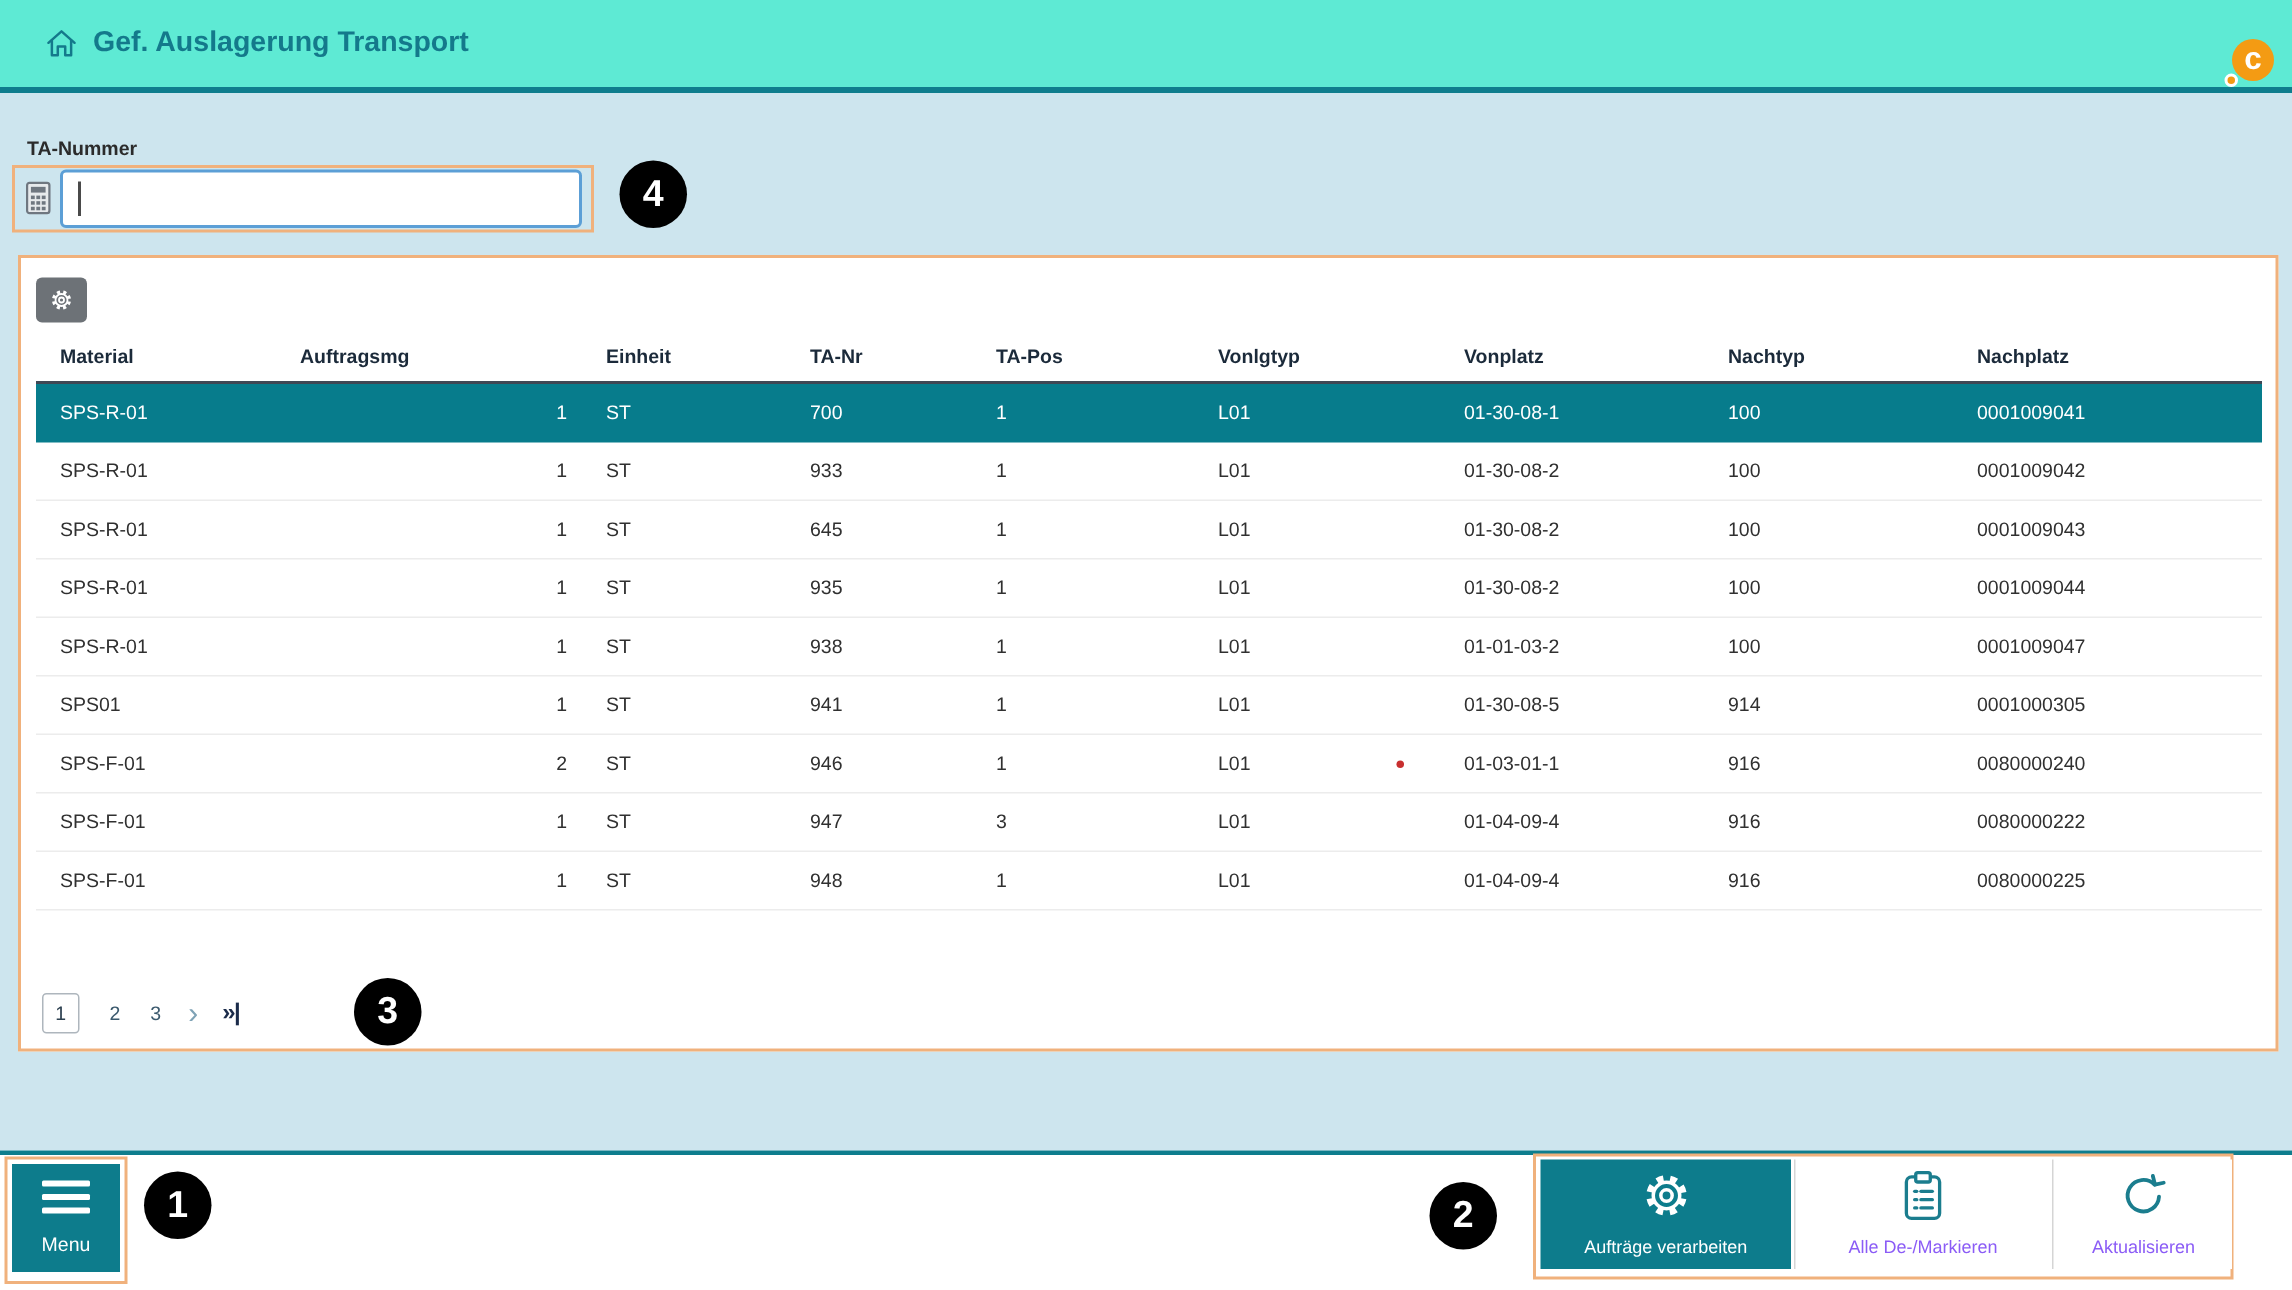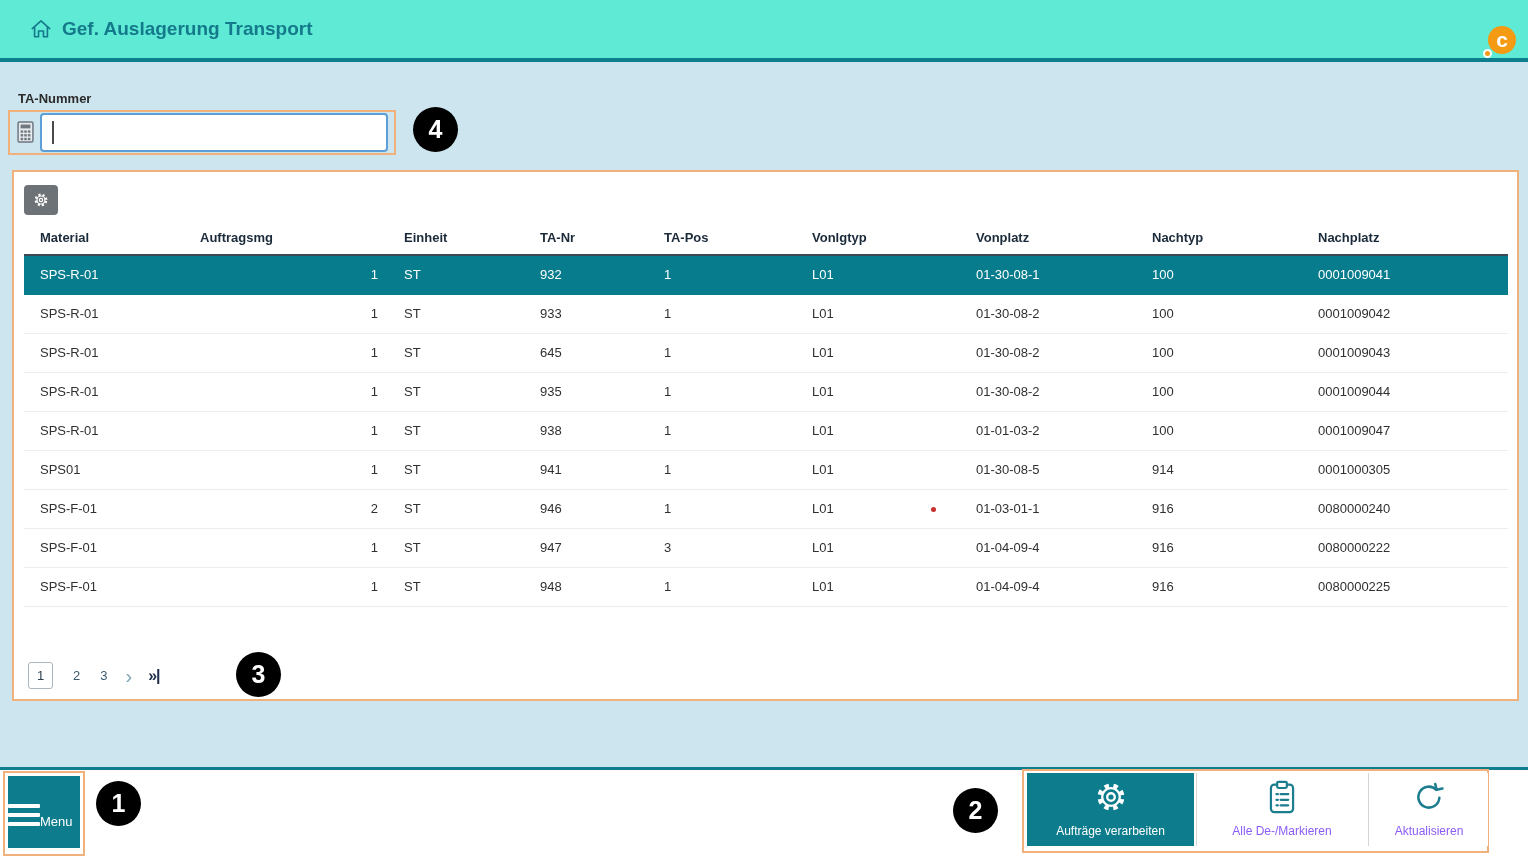--- a/index.html
+++ b/index.html
@@ -46,21 +46,21 @@
   .pager { position:absolute; left:14px; top:490px; display:flex; align-items:center; font-size:13px; }
   .page-box { min-width:25px; height:27px; border:1px solid #aeb6bd; border-radius:3px; background:#ffffff; color:#2d4050; display:flex; align-items:center; justify-content:center; cursor:pointer; }
   .page-num { color:#3c5a6e; margin-left:20px; cursor:pointer; }
   .page-next { color:#7fa3b6; font-size:20px; margin-left:18px; cursor:pointer; line-height:1; }
   .page-last { color:#1b2b4a; font-size:16px; font-weight:bold; margin-left:16px; cursor:pointer; letter-spacing:-1px; }
 
   
   .bottom-bar { position:absolute; left:0; top:767px; width:1528px; height:93px; background:#ffffff; border-top:3px solid #0e7d8d; }
   .anno-1 { left:3px;  top:771px; width:82px;  height:85px; }
   .anno-2 { left:1022px; top:769px; width:467px; height:84px; }
-  .menu-btn { position:absolute; left:8px; top:776px; width:72px; height:72px; background:#0d7c8c; border:none; cursor:pointer; display:flex; flex-direction:row; align-items:center; justify-content:flex-start; padding-top:11px; }
+  .menu-btn { position:absolute; left:8px; top:776px; width:72px; height:72px; background:#0d7c8c; border:none; cursor:pointer; display:flex; flex-direction:column; align-items:center; justify-content:flex-start; padding-top:11px; }
   .ham { width:32px; height:4px; background:#ffffff; border-radius:1px; margin-bottom:5px; }
   .menu-label { color:#ffffff; font-size:13px; margin-top:8px; }
 
   .action-btn { position:absolute; top:773px; height:73px; border:none; background:#ffffff; cursor:pointer; display:flex; flex-direction:column; align-items:center; justify-content:space-between; padding:6px 0 8px 0; }
   .action-btn .lbl { font-size:12px; color:#8b5cf6; }
   .action-btn.active { background:#0d7c8c; }
   .action-btn.active .lbl { color:#ffffff; }
   .btn-process { left:1027px; width:167px; }
   .btn-mark    { left:1197px; width:170px; }
   .btn-refresh { left:1370px; width:118px; }
@@ -134,21 +134,21 @@
           <th>Vonplatz</th>
           <th>Nachtyp</th>
           <th>Nachplatz</th>
         </tr>
       </thead>
     <tbody>
         <tr class="selected">
           <td>SPS-R-01</td>
           <td class="num">1</td>
           <td>ST</td>
-          <td>932</td>
+          <td>700</td>
           <td>1</td>
           <td>L01</td>
           <td>01-30-08-1</td>
           <td>100</td>
           <td>0001009041</td>
         </tr>
         <tr>
           <td>SPS-R-01</td>
           <td class="num">1</td>
           <td>ST</td>

